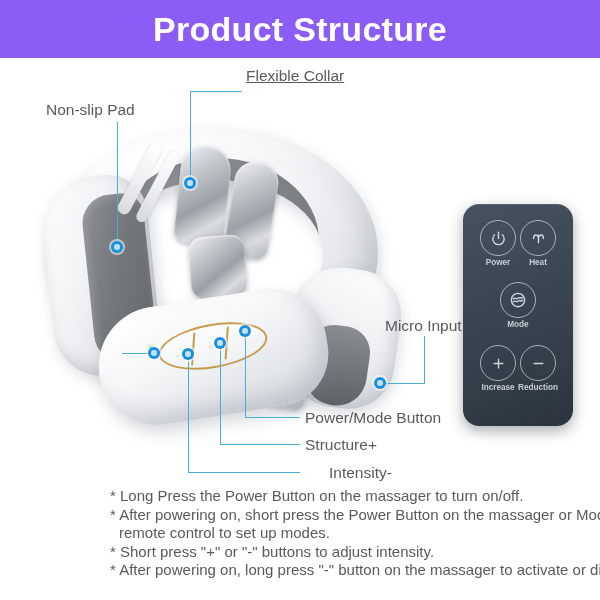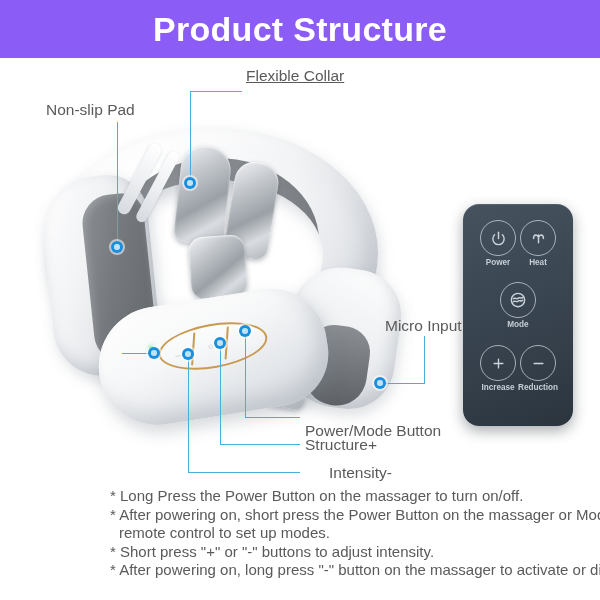--- a/index.html
+++ b/index.html
@@ -304,21 +304,21 @@
   <div class="dot" style="left:184px;top:177px;"></div>
 
   <div class="lead h" style="left:122px;top:353px;width:32px;"></div>
   <div class="dot" style="left:148px;top:347px;"></div>
 
   <div class="label" style="left:385px;top:318px;">Micro Input</div>
   <div class="lead v" style="left:424px;top:336px;height:48px;"></div>
   <div class="lead h" style="left:380px;top:383px;width:45px;"></div>
   <div class="dot" style="left:374px;top:377px;"></div>
 
-  <div class="label" style="left:305px;top:423px;">Power/Mode Button</div>
+  <div class="label" style="left:305px;top:410px;">Power/Mode Button</div>
   <div class="lead h" style="left:245px;top:417px;width:55px;"></div>
   <div class="lead v" style="left:245px;top:331px;height:87px;"></div>
   <div class="dot" style="left:239px;top:325px;"></div>
 
   <div class="label" style="left:305px;top:437px;">Structure+</div>
   <div class="lead h" style="left:220px;top:444px;width:80px;"></div>
   <div class="lead v" style="left:220px;top:343px;height:102px;"></div>
   <div class="dot" style="left:214px;top:337px;"></div>
 
   <div class="label" style="left:305px;top:465px;margin-left:24px;">Intensity-</div>

